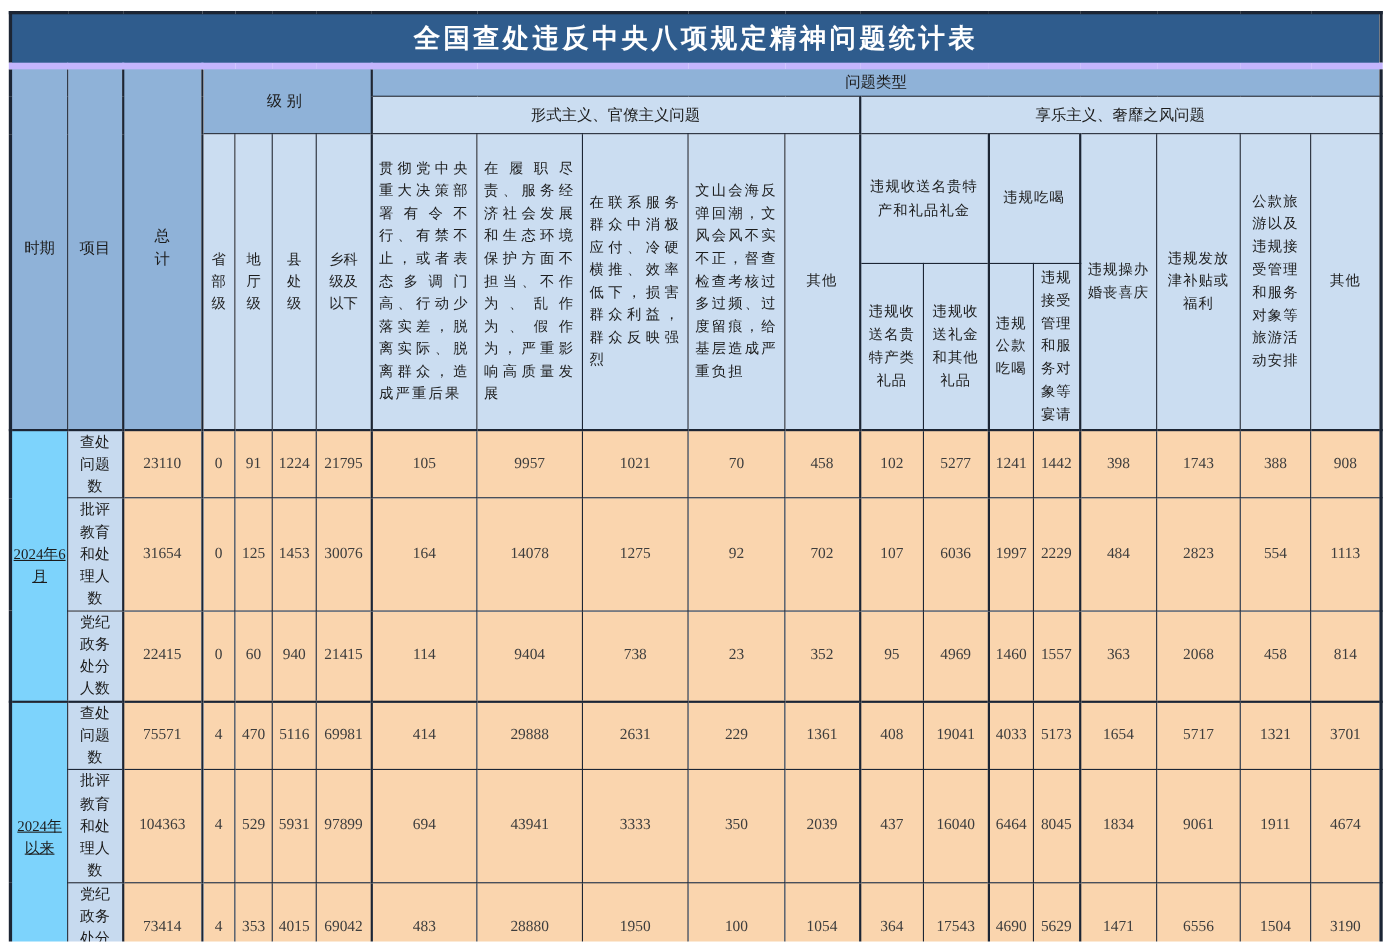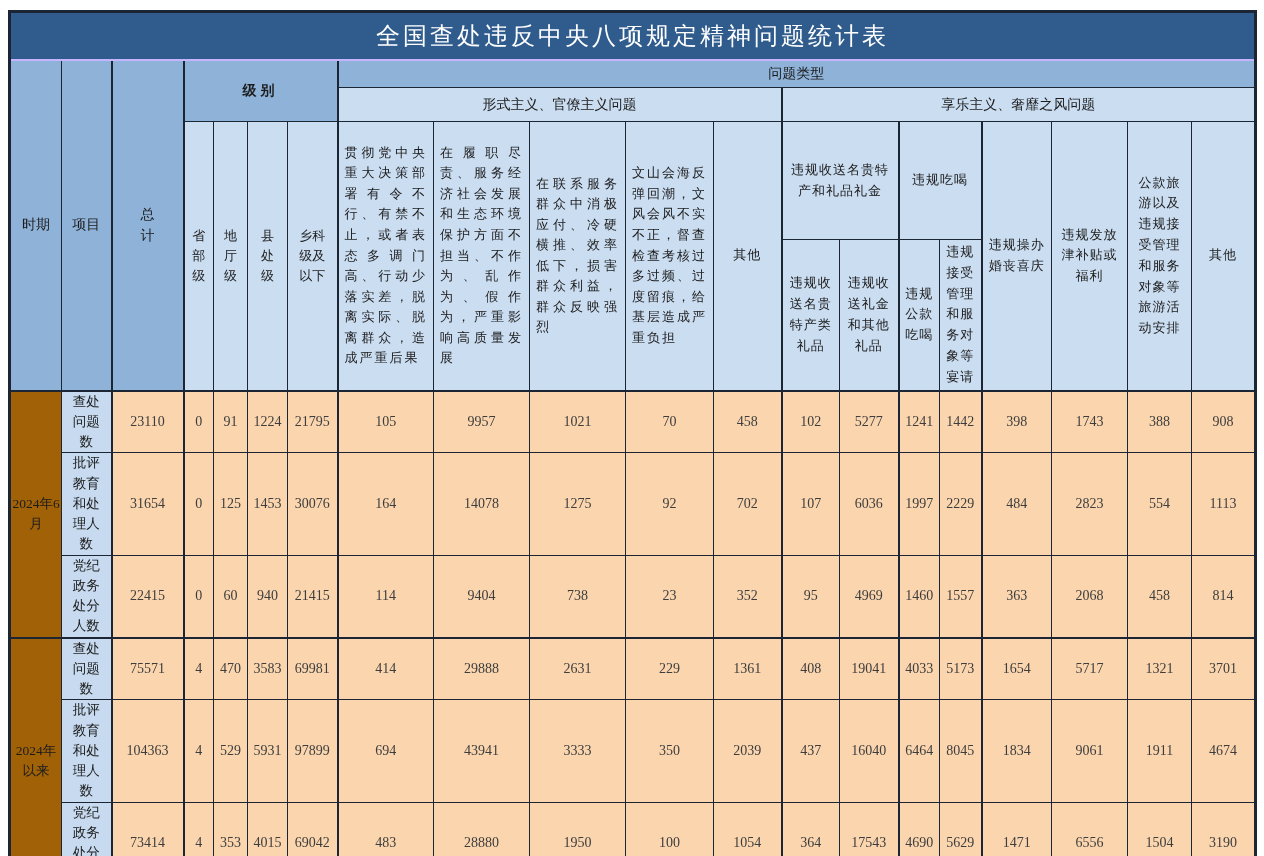--- a/index.html
+++ b/index.html
@@ -1,29 +1,29 @@
 <!DOCTYPE html>
 <html><head>
 <meta charset="utf-8">
 <style>
   html,body{margin:0;padding:0;background:#ffffff;}
   body{width:1264px;height:856px;font-family:"Liberation Serif","DejaVu Serif",serif;}
   .page{padding:10px 8px 0 8px;}
   table{border-collapse:collapse;table-layout:fixed;width:1246px;border:3px solid #1c2534;}
   td{border:1px solid #1c2534;text-align:center;vertical-align:middle;color:#1c1c1c;overflow:hidden;}
-  .title{background:#2f5c8d;color:#ffffff;font-size:24px;font-weight:normal;letter-spacing:3px;
-         font-family:"Liberation Sans","DejaVu Sans",sans-serif;border-bottom:2px solid #c4b5fd;}
+  .title{background:#2f5c8d;color:#ffffff;font-size:24px;font-weight:bold;letter-spacing:3px;
+         font-family:"Liberation Sans","DejaVu Sans",sans-serif;border-bottom:6px solid #c4b5fd;}
   .hm{background:#8fb2d8;font-size:14px;text-align:center;}
-  .sp{letter-spacing:4px;font-weight:bold;}
+  .sp{letter-spacing:4px;}
   .hl{background:#cbddf1;font-size:14px;}
   .desc{background:#cbddf1;font-size:13px;text-align:justify;letter-spacing:2px;line-height:1.58;padding:4px 6px;vertical-align:middle;}
   .ctr{background:#cbddf1;font-size:13px;letter-spacing:1px;line-height:1.6;padding:2px 4px;}
   .lvl{background:#cbddf1;font-size:13px;padding:4px 7px;line-height:1.55;}
   .num{background:#fad5ae;font-size:14px;color:#3d3d3d;}
-  .period{background:#a16207;font-size:13.5px;line-height:1.5;}
+  .period{background:#7dd3fc;font-size:13.5px;line-height:1.5;text-decoration:underline;}
   .item{background:#c7daef;font-size:13.5px;line-height:1.5;padding:0 6px;}
   .bl2{border-left-width:2px;}
   .bt2{border-top-width:2px;}
   .nw{display:inline-block;width:1.15em;line-height:1.5;}
   .r-h1{height:28px;} .r-h2{height:34px;margin-top:28px;} .r-h3{height:118px;} .r-h4{height:148px;}
   .r-d1{height:42px;} .r-d2{height:84px;} .r-d3{height:66px;}
   .r-d4{height:43px;} .r-d5{height:85px;} .r-d6{height:65px;}
 </style>
 </head>
 <body>
@@ -162,21 +162,21 @@
     <td class="num">458</td>
     <td class="num">814</td>
   </tr>
 
   <tr class="r-d4">
     <td rowspan="3" class="period bt2">2024年以来</td>
     <td class="item bt2">查处问题数</td>
     <td class="num bl2 bt2">75571</td>
     <td class="num bl2 bt2">4</td>
     <td class="num bt2">470</td>
-    <td class="num bt2">3583</td>
+    <td class="num bt2">5116</td>
     <td class="num bt2">69981</td>
     <td class="num bl2 bt2">414</td>
     <td class="num bt2">29888</td>
     <td class="num bt2">2631</td>
     <td class="num bt2">229</td>
     <td class="num bt2">1361</td>
     <td class="num bl2 bt2">408</td>
     <td class="num bt2">19041</td>
     <td class="num bl2 bt2">4033</td>
     <td class="num bt2">5173</td>

